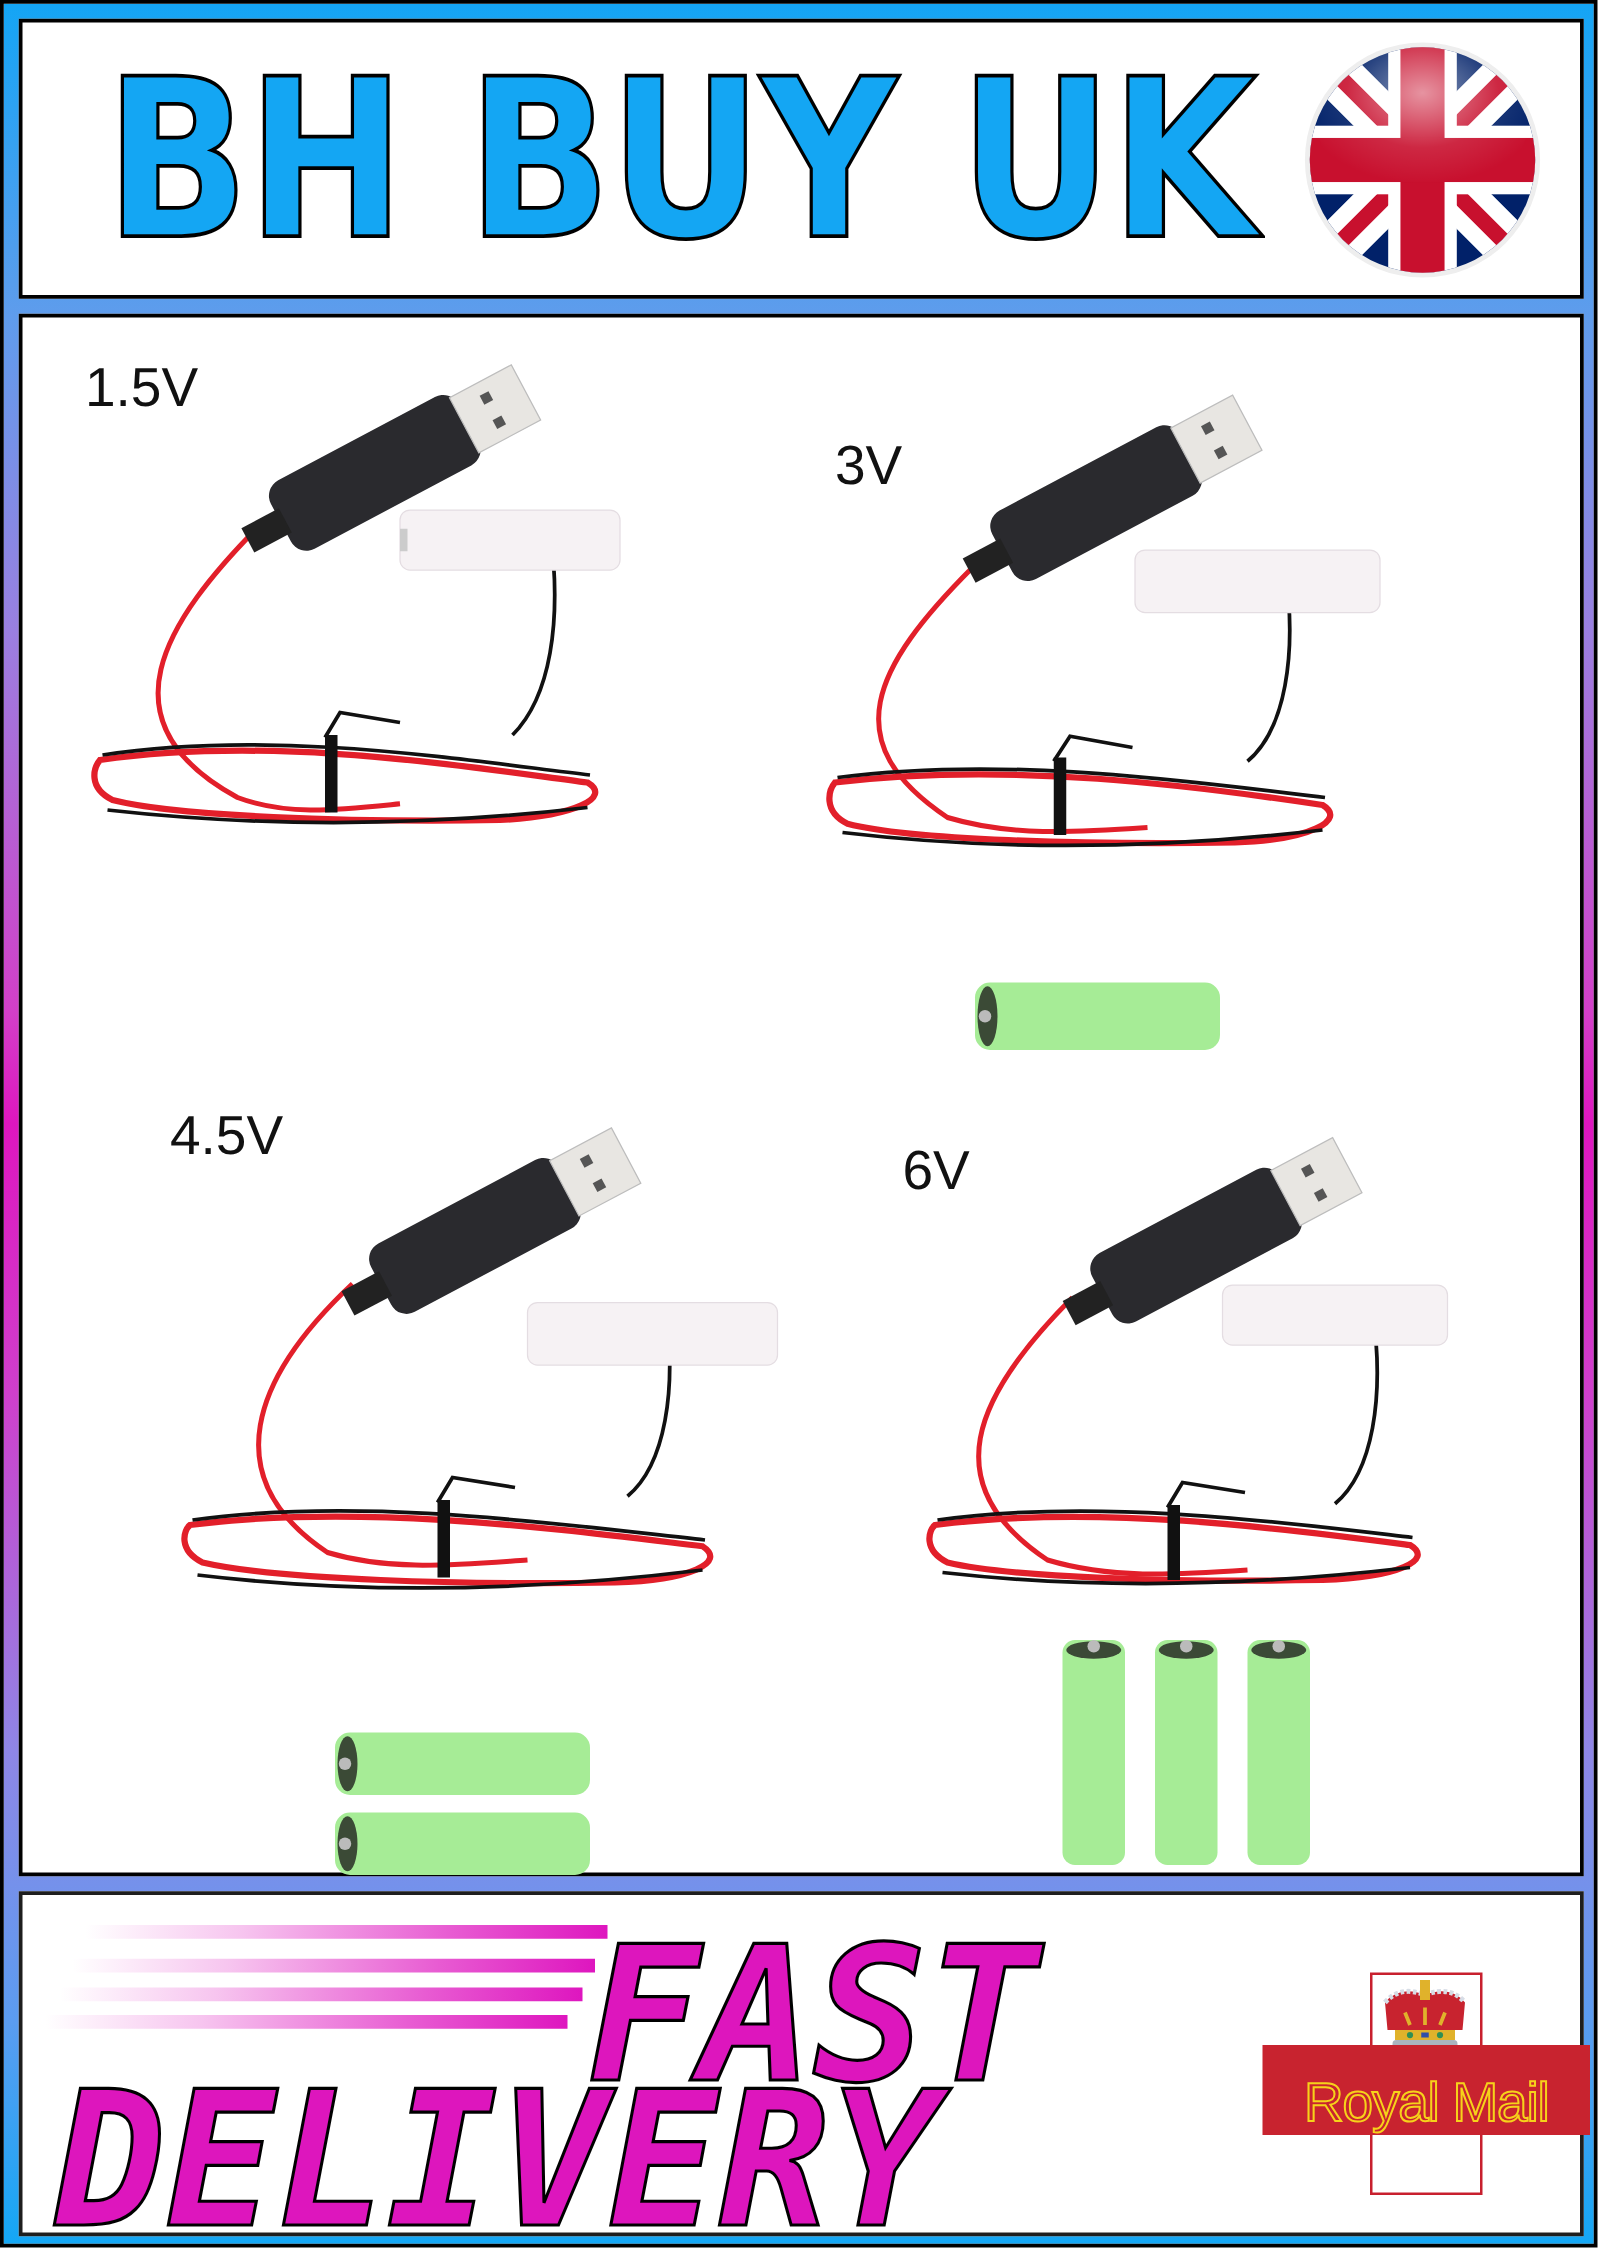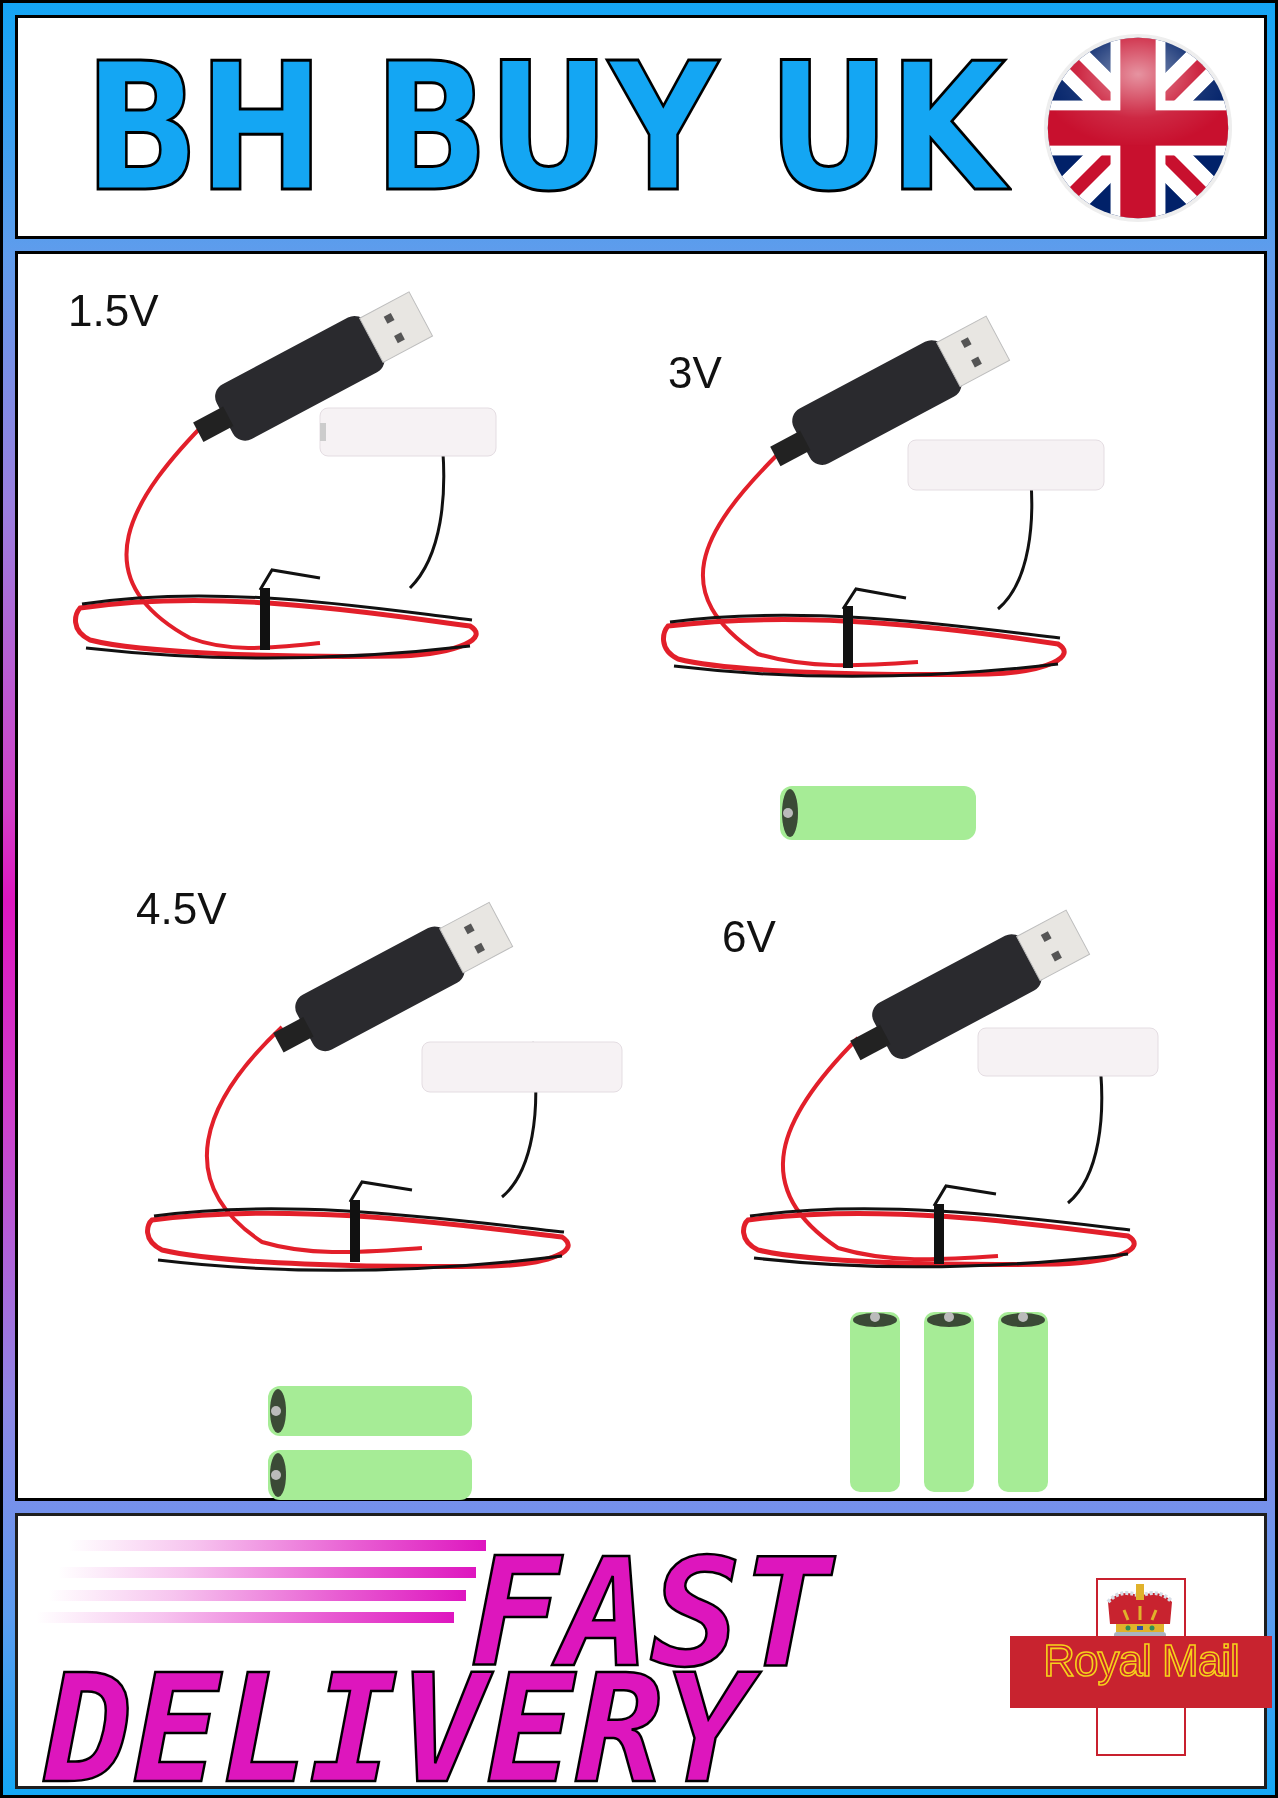--- a/index.html
+++ b/index.html
@@ -53,21 +53,21 @@
   .fast { left: 452px; top: 22px; font-size: 150px; transform: scaleX(1.0); transform-origin: left top; letter-spacing: 0px; }
   .delivery { left: 26px; top: 138px; font-size: 150px; transform: scaleX(0.98); transform-origin: left top; }
 
   .royal-mail { position: absolute; left: 980px; top: 40px; width: 280px; height: 220px; }
   .rm-vert {
     position: absolute; left: 98px; top: 22px; width: 90px; height: 178px;
     border: 2px solid #c8202e; background: #fff;
   }
   .rm-bar {
     position: absolute; left: 12px; top: 80px; width: 262px; height: 72px;
-    background: #c8232f; display: flex; align-items: flex-start; justify-content: center;
+    background: #c8232f; display: flex; align-items: flex-end; justify-content: center;
   }
   .rm-text {
     font-family: "Liberation Sans", sans-serif; font-size: 44px; color: #c8232f;
     -webkit-text-stroke: 1.6px #f6d21a; letter-spacing: -1px; white-space: nowrap;
   }
   .crown { position: absolute; left: 104px; top: 28px; width: 76px; height: 60px; }
 </style>
 </head>
 <body>
 

